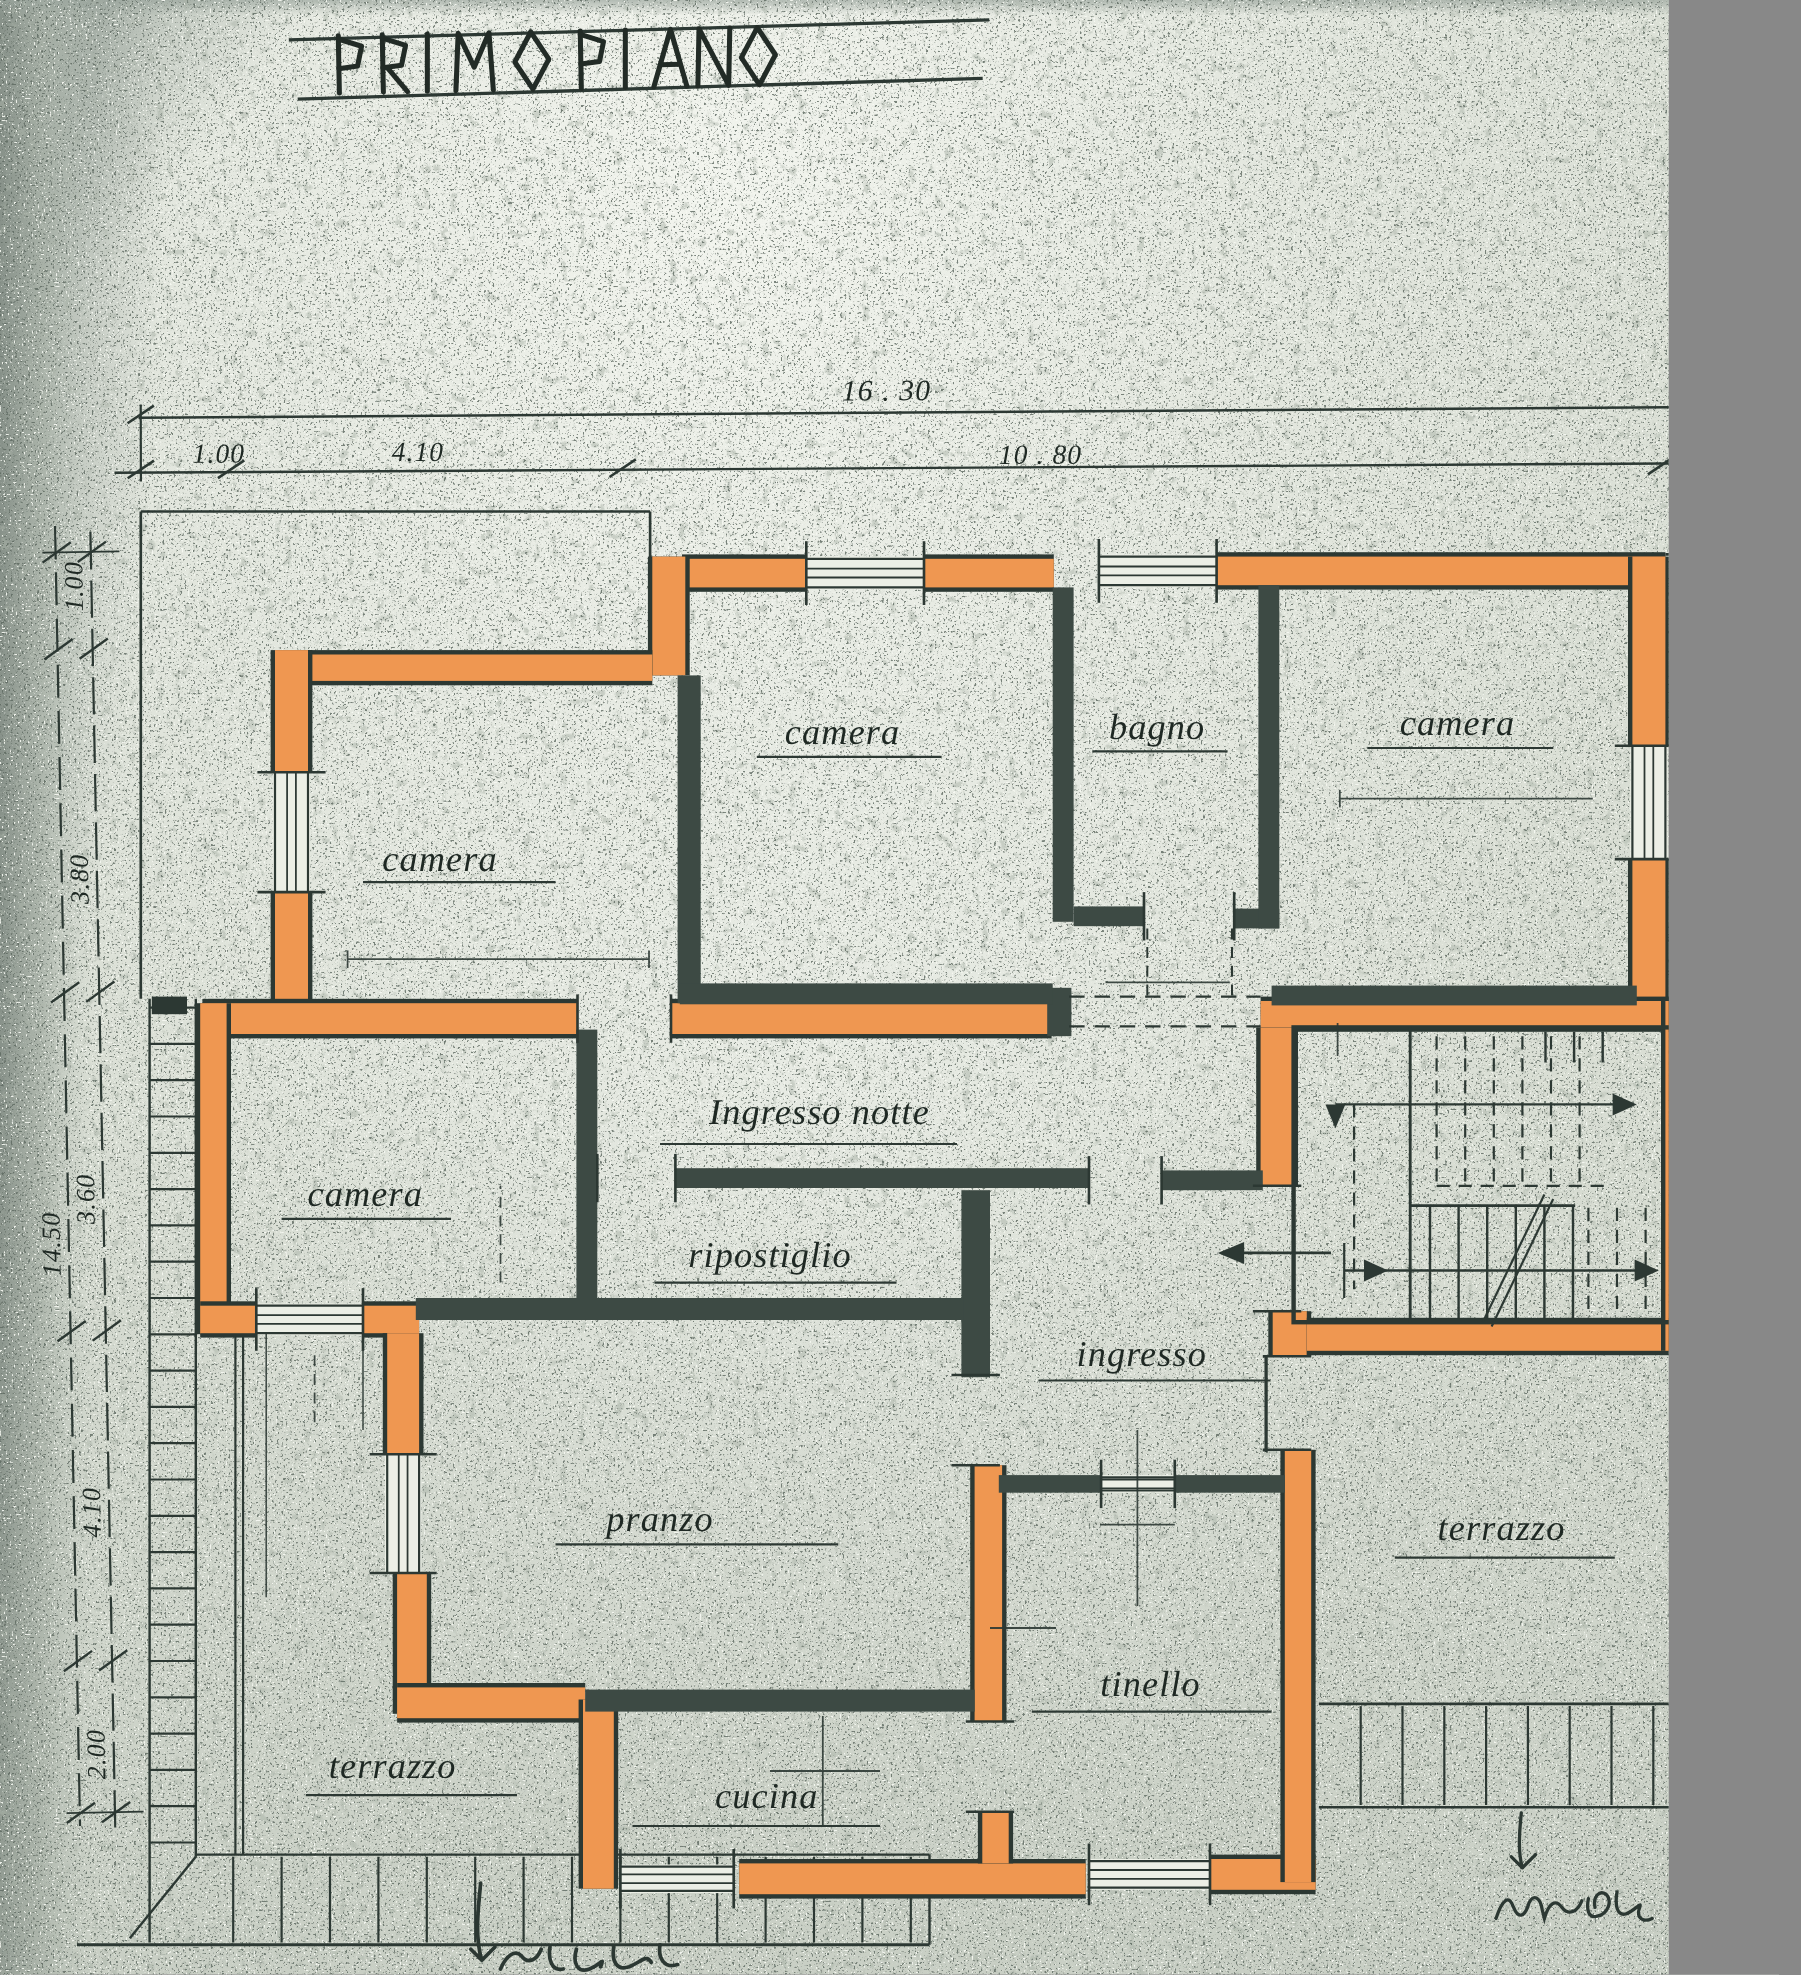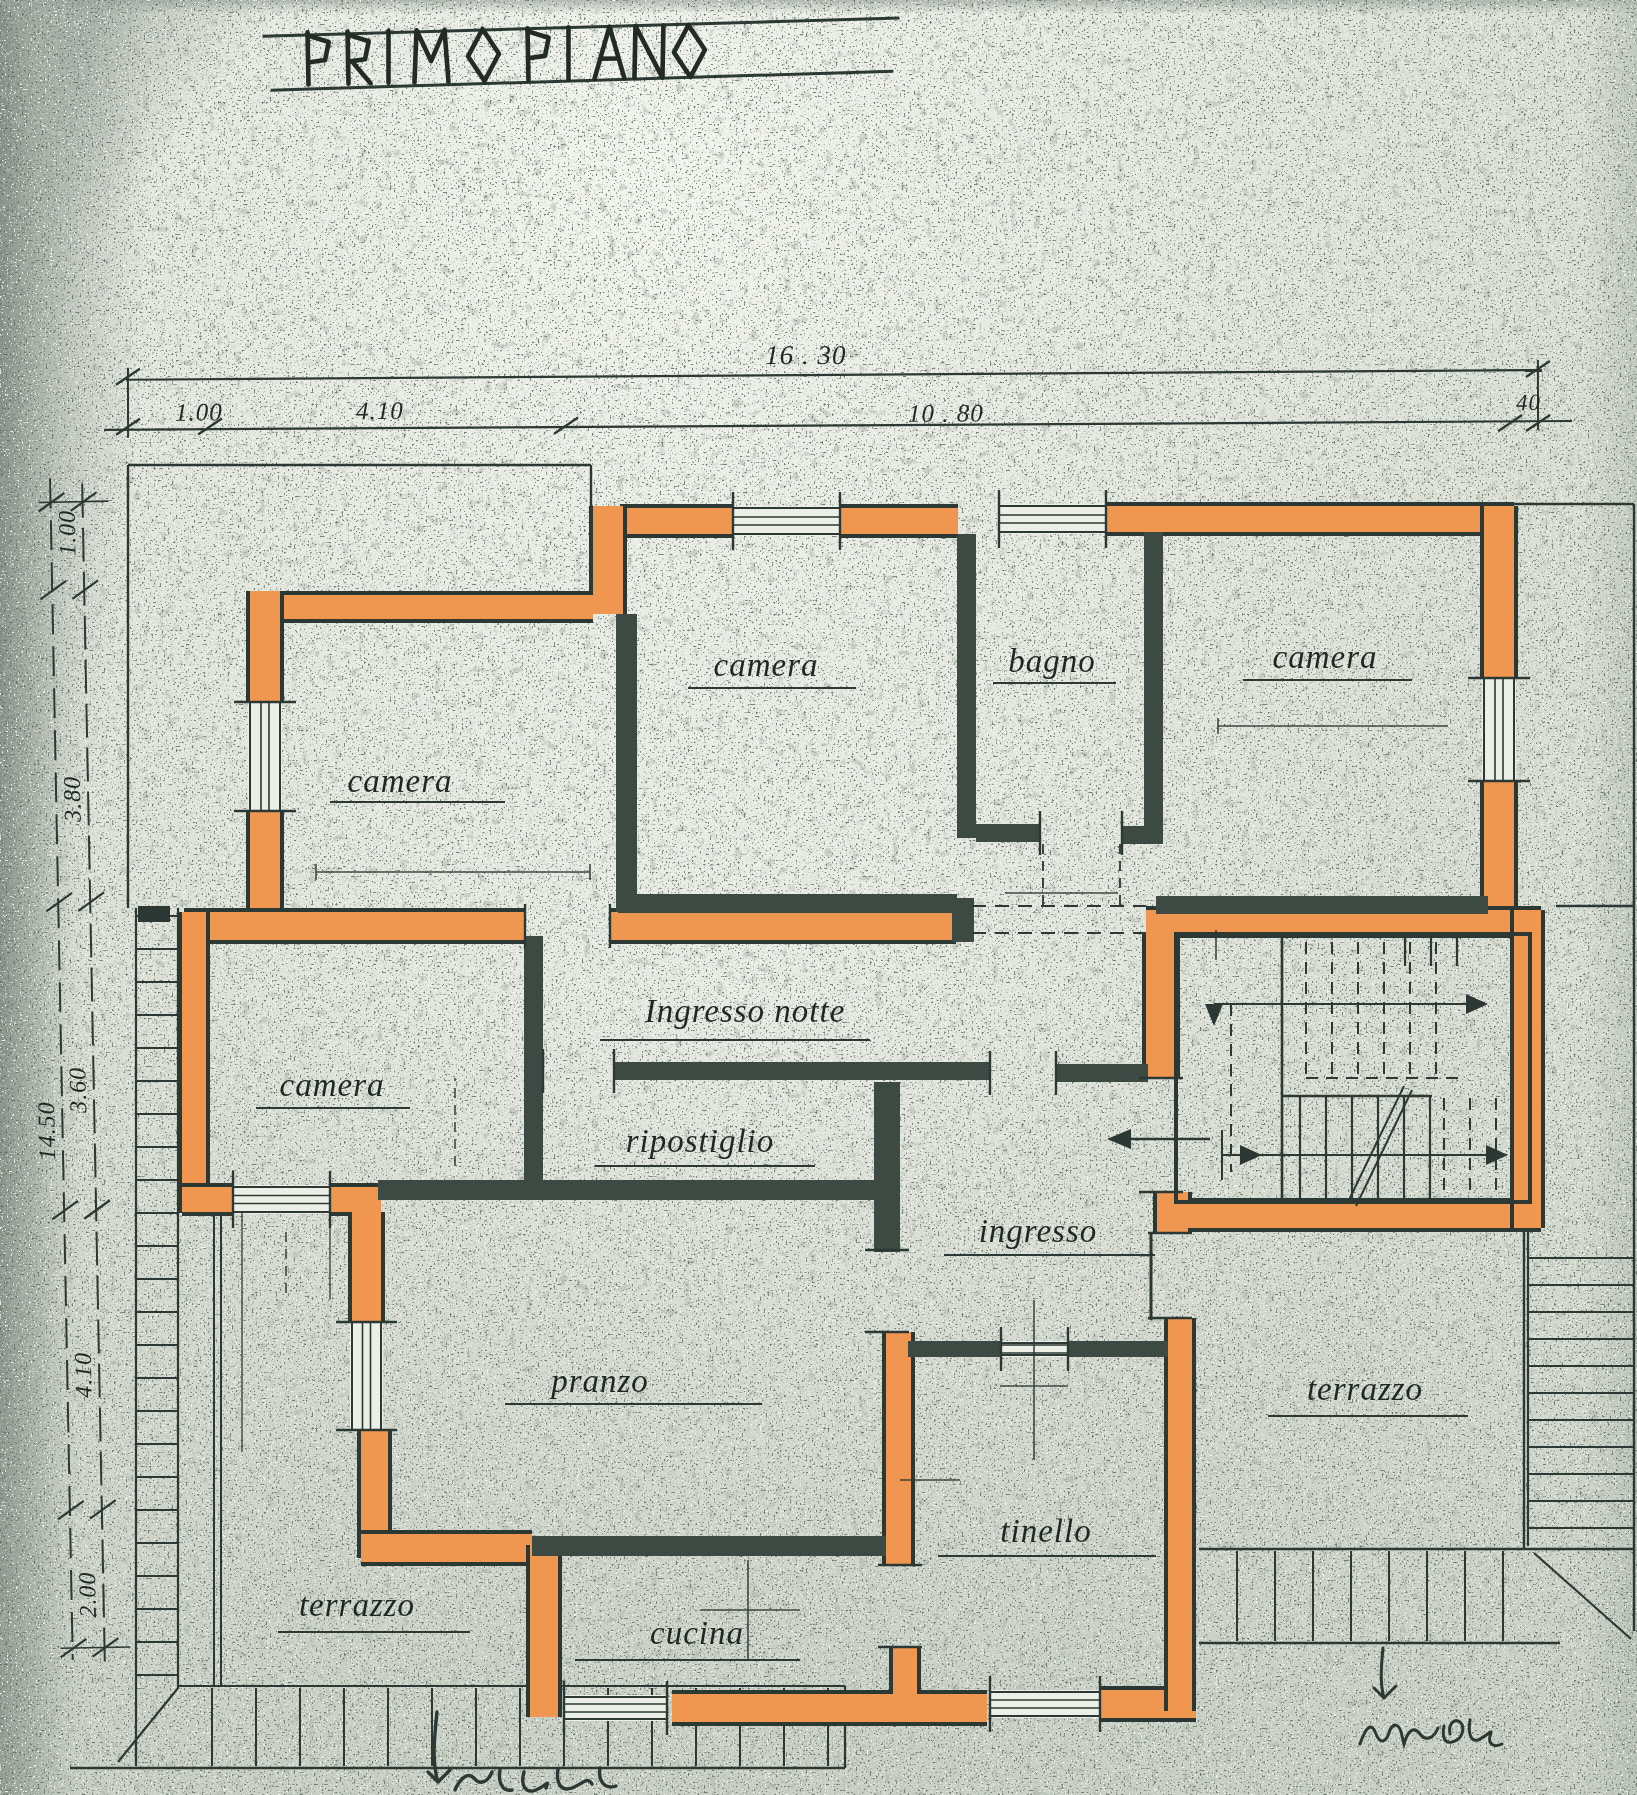--- a/index.html
+++ b/index.html
@@ -1,14 +1,14 @@
 <!DOCTYPE html>
 <html><head><meta charset="utf-8"><style>
 html,body{margin:0;padding:0;background:#888;}
-#page{width:1637px;height:1795px;position:relative;overflow:hidden;}
+#page{width:1517px;height:1795px;position:relative;overflow:hidden;}
 </style></head><body>
 <div id="page">
 <svg width="1637" height="1795" viewBox="0 0 1637 1795" xmlns="http://www.w3.org/2000/svg">
 <defs>
 <filter id="speck" x="0" y="0" width="100%" height="100%">
   <feTurbulence type="fractalNoise" baseFrequency="0.5" numOctaves="2" seed="7" result="n"></feTurbulence>
   <feColorMatrix in="n" type="matrix" values="0 0 0 0 0  0 0 0 0 0  0 0 0 0 0  4 4 4 0 -6.55" result="a"></feColorMatrix>
   <feFlood flood-color="#5c675f" result="c"></feFlood>
   <feComposite in="c" in2="a" operator="in"></feComposite>
 </filter>

